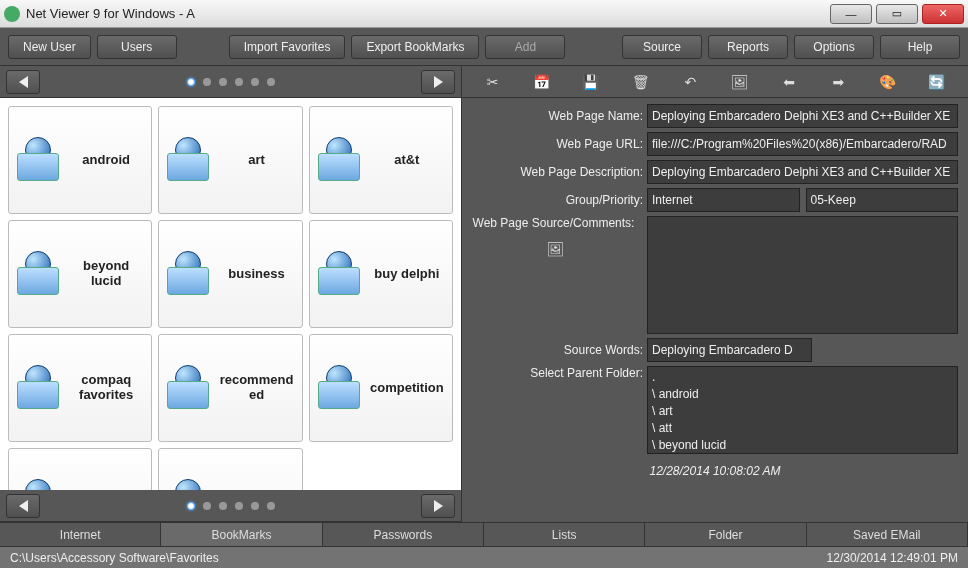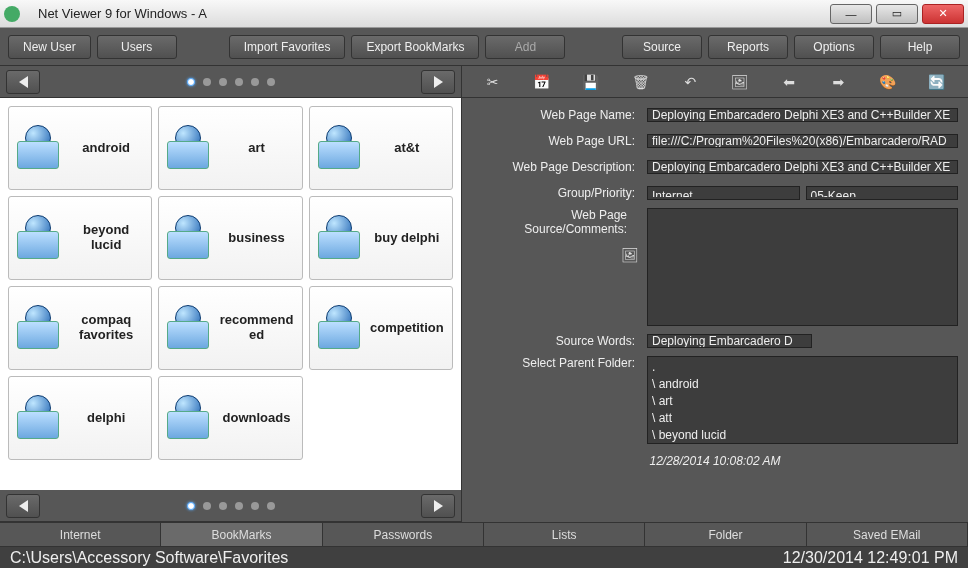--- a/index.html
+++ b/index.html
@@ -1,21 +1,21 @@
 <!DOCTYPE html>
 <html><head>
 <meta charset="utf-8">
 <style>
   * { box-sizing: border-box; margin: 0; padding: 0; font-family: "Segoe UI", Tahoma, sans-serif; }
   body { background: #2a2a2a; width: 968px; height: 568px; overflow: hidden; font-size: 12px; color: #ddd; }
 
   
   .titlebar { height: 28px; background: linear-gradient(#f8f8f8,#dcdcdc); display: flex; align-items: center; padding: 0 4px; border-bottom: 1px solid #999; }
   .titlebar .icon { width:16px; height:16px; border-radius:50%; background:#4a6; margin-right:6px; }
-  .titlebar .title { color:#222; font-size:13px; flex:1;margin-left:12px; }
+  .titlebar .title { color:#222; font-size:13px; flex:1; }
   .winbtns { display:flex; }
   .winbtn { width:42px; height:20px; margin-left:4px; border:1px solid #666; background:linear-gradient(#e8e8e8,#bfbfbf); display:flex; align-items:center; justify-content:center; color:#222; font-size:11px; border-radius:3px; }
   .winbtn.close { background:linear-gradient(#e66,#c33); color:#fff; border-color:#a22; }
 
   
   .toolbar { height:38px; background:#575757; border-bottom:1px solid #333; display:flex; align-items:center; padding:0 8px; gap:6px; }
   .btn { background:linear-gradient(#6a6a6a,#505050); border:1px solid #333; color:#eee; font-size:12px; padding:4px 14px; border-radius:3px; min-width:80px; text-align:center; cursor:pointer; }
   .btn.dim { color:#aaa; }
   .spacer { flex:1; }
 
@@ -28,50 +28,50 @@
   .arrowbtn { width:34px; height:24px; background:linear-gradient(#6a6a6a,#505050); border:1px solid #333; border-radius:3px; display:flex; align-items:center; justify-content:center; }
   .tri { width:0; height:0; }
   .tri.l { border-top:6px solid transparent; border-bottom:6px solid transparent; border-right:9px solid #eee; }
   .tri.r { border-top:6px solid transparent; border-bottom:6px solid transparent; border-left:9px solid #eee; }
   .dots { display:flex; gap:8px; }
   .dot { width:8px; height:8px; border-radius:50%; background:#999; }
   .dot.on { background:#fff; border:1px solid #5af; box-shadow:0 0 3px #5af; }
 
   .grid-wrap { flex:1; background:#fff; overflow:hidden; }
   .grid { display:grid; grid-template-columns:repeat(3,1fr); gap:6px; padding:8px; }
-  .card { height:84px; border:1px solid #bbb; border-radius:3px; background:linear-gradient(#fff,#f2f2f2); display:flex; align-items:center; padding:4px 6px; gap:6px; }
+  .card { height:108px; border:1px solid #bbb; border-radius:3px; background:linear-gradient(#fff,#f2f2f2); display:flex; align-items:center; padding:4px 6px; gap:6px; }
   .card .icn { width:46px; height:50px; position:relative; flex-shrink:0; }
   .card .folder { position:absolute; bottom:4px; left:2px; width:42px; height:28px; background:linear-gradient(#bcdfff,#6ca8e0); border-radius:3px; border:1px solid #5a8; }
   .card .globe { position:absolute; top:2px; left:10px; width:26px; height:26px; border-radius:50%; background:radial-gradient(circle at 30% 30%, #bfe6ff, #1a5fb0); border:1px solid #0a3a70; }
   .card .lbl { flex:1; text-align:center; color:#222; font-weight:bold; font-size:13px; line-height:1.15; word-break:break-word; }
 
   
   .right { flex:1; background:#575757; display:flex; flex-direction:column; }
   .iconbar { height:32px; display:flex; align-items:center; justify-content:space-around; padding:0 6px; border-bottom:1px solid #333; }
   .ico { width:18px; height:18px; display:flex; align-items:center; justify-content:center; font-size:14px; cursor:pointer; }
   .form { padding:6px 10px 4px 10px; }
   .row { display:flex; align-items:center; margin-bottom:4px; min-height:22px; }
-  .row label { width:175px; text-align:right; padding-right:12px; color:#eee; font-size:12px; }
-  .row input[type=text], .row select { flex:1; background:#3d3d3d; border:1px solid #222; color:#eee; padding:2px 4px; font-size:12px; height:14px; }
+  .row label { width:175px; text-align:right; padding-right:4px; color:#eee; font-size:12px; }
+  .row input[type=text], .row select { flex:1; background:#3d3d3d; border:1px solid #222; color:#eee; padding:2px 4px; font-size:12px; height:24px; }
   .row .sel2 { display:flex; gap:6px; flex:1; }
   .row .sel2 select { flex:1; }
   .row.tall { align-items:flex-start; }
   .row textarea { flex:1; background:#3d3d3d; border:1px solid #222; color:#eee; height:118px; resize:none; font-size:12px; }
   .row .listbox { flex:1; background:#3d3d3d; border:1px solid #222; color:#eee; height:88px; overflow-y:scroll; padding:2px 4px; font-size:12px; line-height:17px; }
-  .src-icon-col { width:175px; display:flex; flex-direction:column; align-items:flex-end; padding-right:8px; gap:10px; }
+  .src-icon-col { width:175px; display:flex; flex-direction:column; align-items:center; padding-right:8px; gap:10px; }
 
   .timestamp-right { text-align:center; padding:2px 0 1px 0; color:#eee; font-size:12px;font-style:italic; }
 
   
   .tabs { height:24px; display:flex; background:#575757; border-top:1px solid #333; }
   .tab { flex:1; display:flex; align-items:center; justify-content:center; color:#ddd; font-size:12px; border-right:1px solid #333; cursor:pointer; }
   .tab.active { background:#6a6a6a; }
 
   
-  .status { height:22px; background:#404040; border-top:1px solid #333; display:flex; align-items:center; padding:0 10px; color:#eee; font-size:16px; justify-content:space-between; }
+  .status { height:22px; background:#737373; border-top:1px solid #333; display:flex; align-items:center; padding:0 10px; color:#eee; font-size:12px; justify-content:space-between; }
 
   select { appearance:none; background-image: linear-gradient(45deg, transparent 50%, #ccc 50%), linear-gradient(135deg, #ccc 50%, transparent 50%); background-position: calc(100% - 12px) 8px, calc(100% - 7px) 8px; background-size: 5px 5px, 5px 5px; background-repeat:no-repeat; }
   ::-webkit-scrollbar { width:14px; }
   ::-webkit-scrollbar-track { background:#444; }
   ::-webkit-scrollbar-thumb { background:#777; border:1px solid #333; }
 </style>
 </head>
 <body>
 
 <div class="titlebar">

